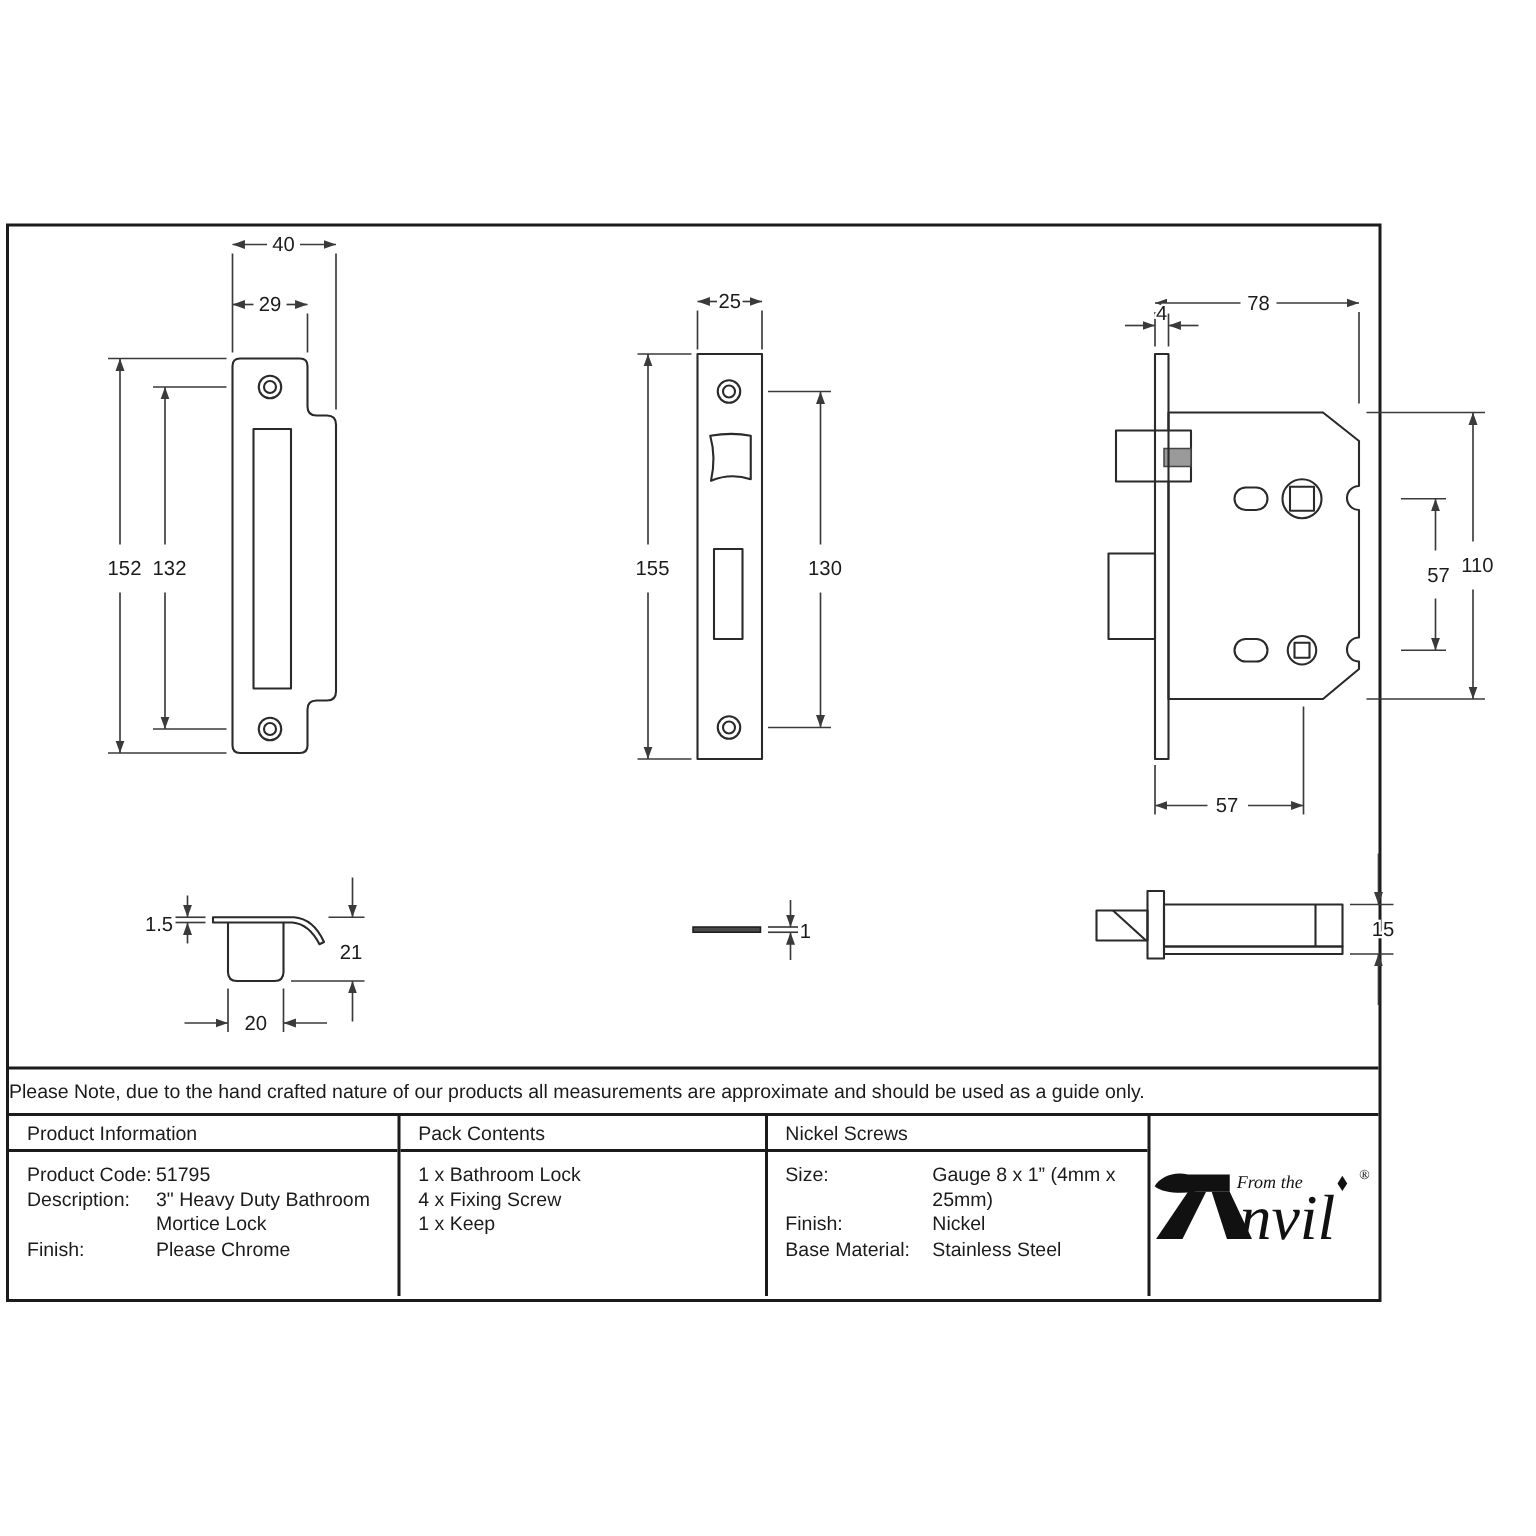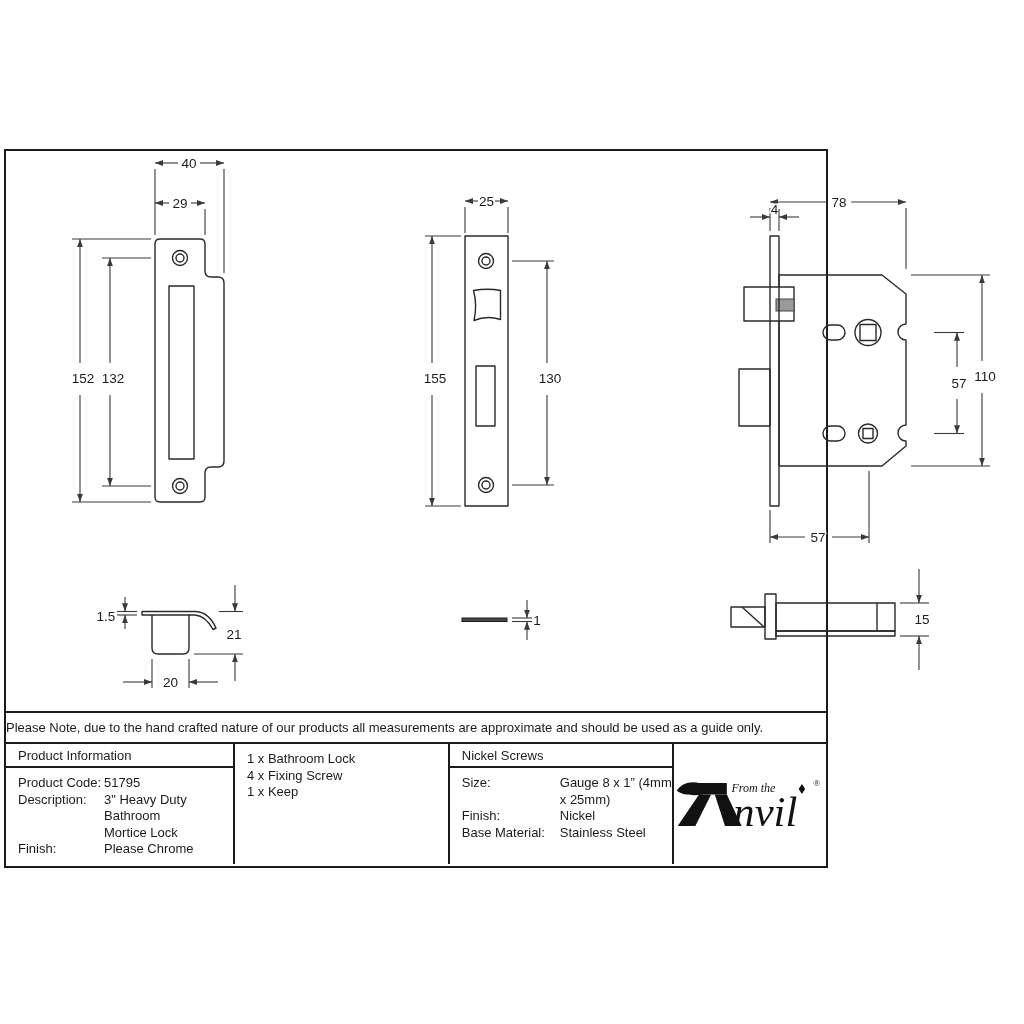--- a/index.html
+++ b/index.html
@@ -1,18 +1,18 @@
 <!DOCTYPE html>
 <html><head>
 <meta charset="utf-8">
 <style>
   html,body{margin:0;padding:0;background:#fff;}
   .page{position:relative;width:1024px;height:1024px;background:#fff;overflow:hidden;
         font-family:"Liberation Sans",sans-serif;color:#1b1b1b;}
-  .sheet{position:absolute;left:4px;top:149px;width:824px;height:719px;
+  .sheet{position:absolute;left:4px;top:149px;width:917px;height:719px;
          border:2px solid #1b1b1b;box-sizing:border-box;background:#fff;}
   .draw{position:relative;height:560px;}
   .draw svg{display:block;}
   .note-row{height:31px;border-top:2px solid #1b1b1b;display:flex;align-items:center;
             font-size:13px;box-sizing:border-box;}
   .spec{height:122px;border-top:2px solid #1b1b1b;display:flex;box-sizing:border-box;}
   .col{box-sizing:border-box;height:100%;}
   .col1{width:292px;border-right:2px solid #1b1b1b;}
   .col2{width:274px;border-right:2px solid #1b1b1b;}
   .col3{width:286px;border-right:2px solid #1b1b1b;}
@@ -220,20 +220,21 @@
             <span>Mortice Lock</span>
           </div>
           <div class="kv">
             <span>Finish:</span>
             <span>Please Chrome</span>
           </div>
         </div>
       </div>
 
       <div class="col col2">
+        <div class="hdr">Pack Contents</div>
         <div class="cellbody">
           <div>1 x Bathroom Lock</div>
           <div>4 x Fixing Screw</div>
           <div>1 x Keep</div>
         </div>
       </div>
 
       <div class="col col3">
         <div class="hdr">Nickel Screws</div>
         <div class="cellbody">

